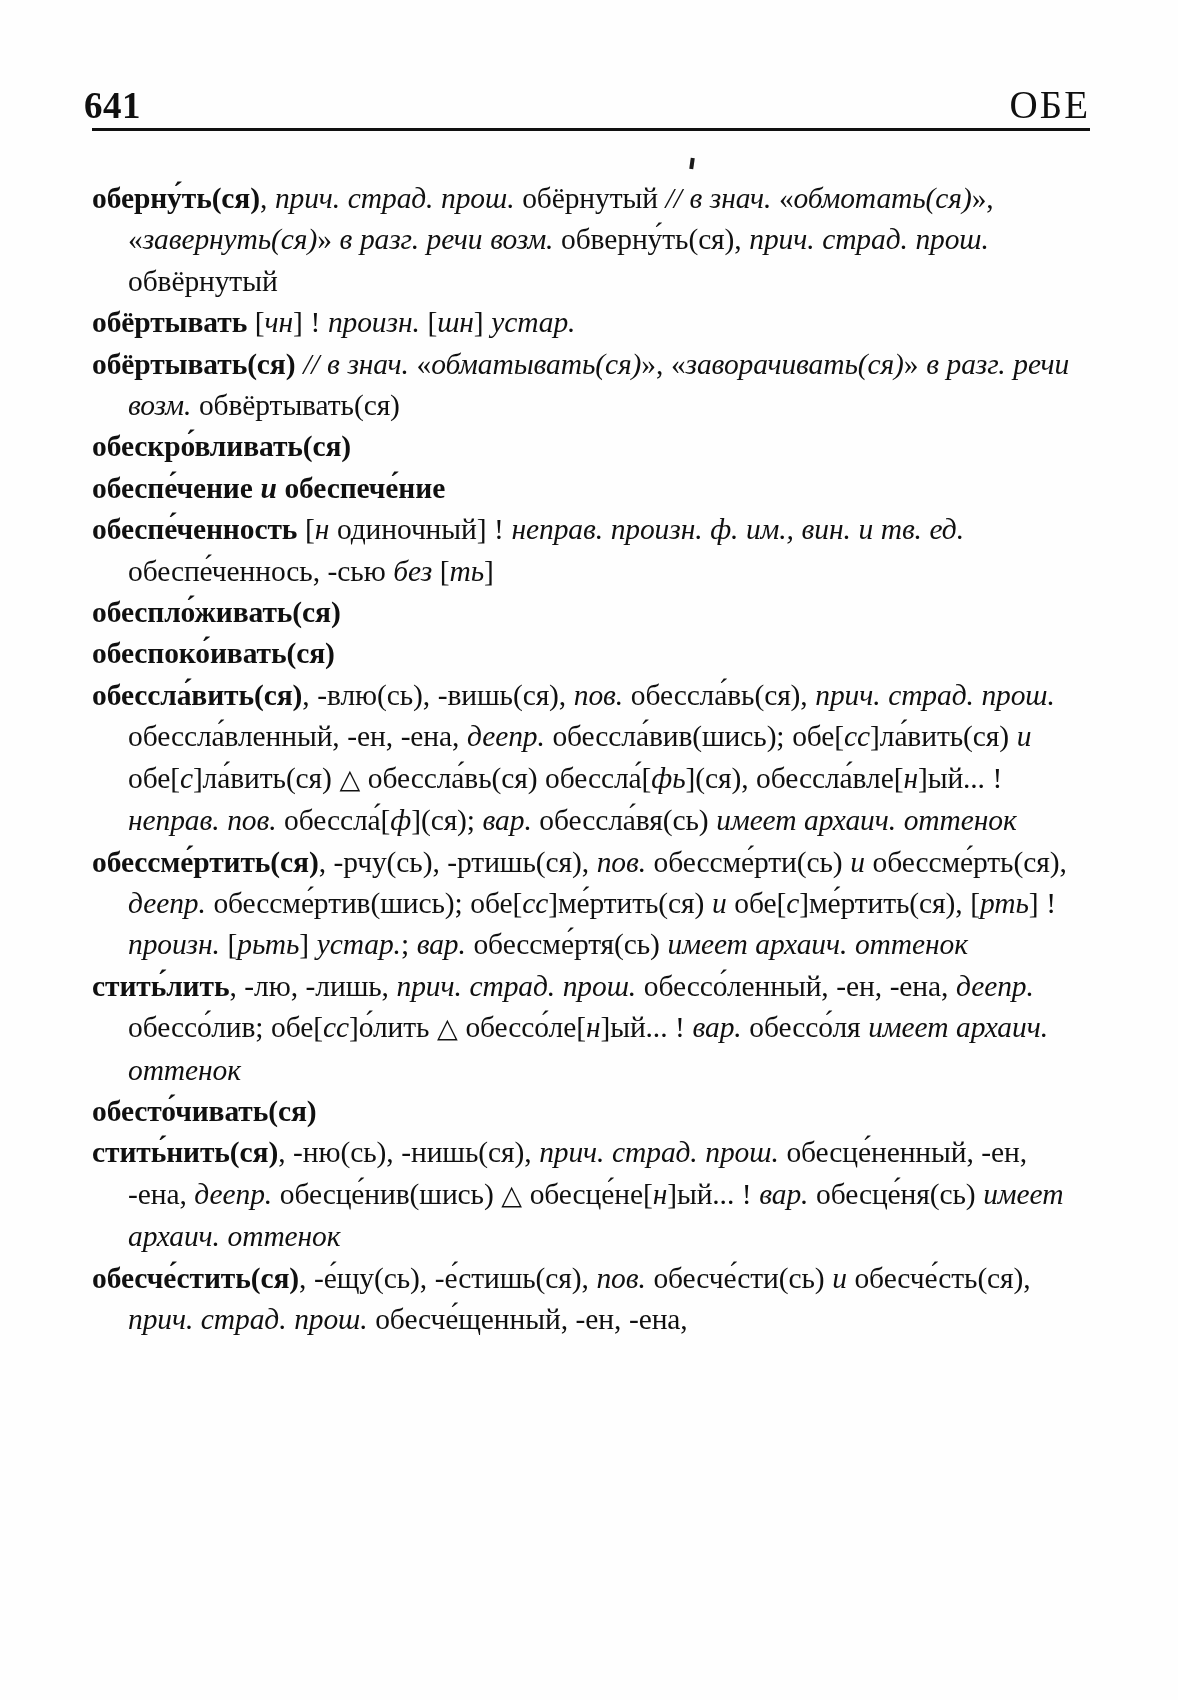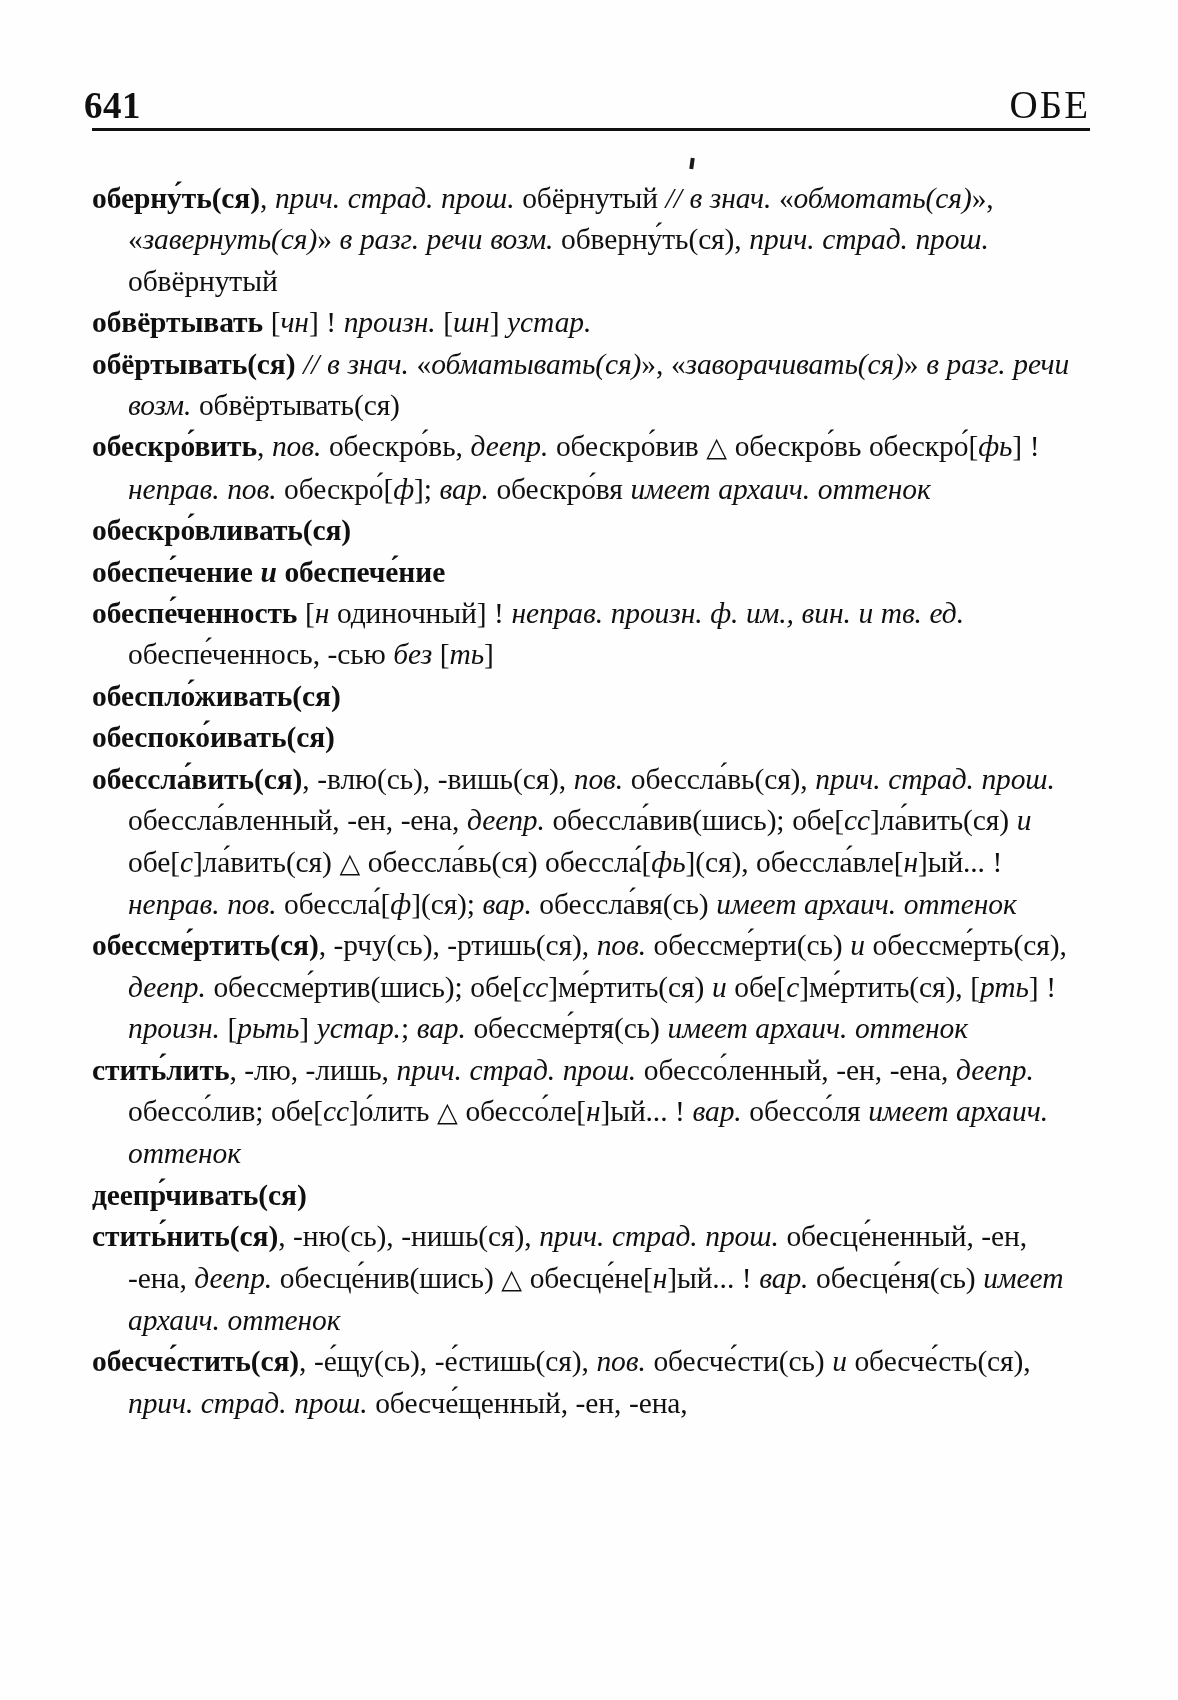--- a/index.html
+++ b/index.html
@@ -102,29 +102,28 @@
 
   <div class="running-head">
     <span class="folio">641</span>
     <span class="guide-word">ОБЕ</span>
   </div>
   <div class="head-rule"></div>
   <div class="speck"></div>
 
   <div class="column" id="entry-column">
       <p class="entry"><span class="hang"><b class="hw">оберну́ть(ся)</b>, <i>прич. страд. прош.</i> обёрнутый <i>//</i> <i>в знач.</i> «<i>обмотать(ся)</i>», «<i>завернуть(ся)</i>» <i>в разг. речи возм.</i> обверну́ть(ся), <i>прич. страд. прош.</i> обвёрнутый</span></p>
-      <p class="entry"><span class="hang"><b class="hw">обвёртывать</b> [<i>чн</i>] ! <i>произн.</i> [<i>шн</i>] <i>устар.</i></span></p>
+      <p class="entry"><span class="hang"><b class="hw">обёртывать</b> [<i>чн</i>] ! <i>произн.</i> [<i>шн</i>] <i>устар.</i></span></p>
       <p class="entry"><span class="hang"><b class="hw">обёртывать(ся)</b> <i>//</i> <i>в знач.</i> «<i>обматывать(ся)</i>», «<i>заворачивать(ся)</i>» <i>в разг. речи возм.</i> обвёртывать(ся)</span></p>
-      <p class="entry"><span class="hang"><b class="hw">обескро́вить</b>, <i>пов.</i> обескро́вь, <i>деепр.</i> обескро́вив <span class="tri">△</span> обескро́вь обескро́[<i>ф</i><i>ь</i>] ! <i>неправ. пов.</i> обескро́[<i>ф</i>]; <i>вар.</i> обескро́вя <i>имеет архаич. оттенок</i></span></p>
       <p class="entry"><span class="hang"><b class="hw">обескро́вливать(ся)</b></span></p>
       <p class="entry"><span class="hang"><b class="hw">обеспе́чение</b> <i><b>и</b></i> <b class="hw">обеспече́ние</b></span></p>
       <p class="entry"><span class="hang"><b class="hw">обеспе́ченность</b> [<i>н</i> одиночный] ! <i>неправ. произн. ф. им., вин. и тв. ед.</i> обеспе́ченнось, -сью <i>без</i> [<i>т</i><i>ь</i>]</span></p>
       <p class="entry"><span class="hang"><b class="hw">обеспло́живать(ся)</b></span></p>
       <p class="entry"><span class="hang"><b class="hw">обеспоко́ивать(ся)</b></span></p>
       <p class="entry"><span class="hang"><b class="hw">обессла́вить(ся)</b>, -влю(сь), -вишь(ся), <i>пов.</i> обессла́вь(ся), <i>прич. страд. прош.</i> обессла́вленный, -ен, -ена, <i>деепр.</i> обессла́вив(шись); обе[<i>сс</i>]ла́вить(ся) <i>и</i> обе[<i>с</i>]ла́вить(ся) <span class="tri">△</span> обессла́вь(ся) обессла́[<i>ф</i><i>ь</i>](ся), обессла́вле[<i>н</i>]ый... ! <i>неправ. пов.</i> обессла́[<i>ф</i>](ся); <i>вар.</i> обессла́вя(сь) <i>имеет архаич. оттенок</i></span></p>
       <p class="entry"><span class="hang"><b class="hw">обессме́ртить(ся)</b>, -рчу(сь), -ртишь(ся), <i>пов.</i> обессме́рти(сь) <i>и</i> обессме́рть(ся), <i>деепр.</i> обессме́ртив(шись); обе[<i>сс</i>]ме́ртить(ся) <i>и</i> обе[<i>с</i>]ме́ртить(ся), [<i>рть</i>] ! <i>произн.</i> [<i>рьть</i>] <i>устар.</i>; <i>вар.</i> обессме́ртя(сь) <i>имеет архаич. оттенок</i></span></p>
       <p class="entry"><span class="hang"><b class="hw">стить́лить</b>, -лю, -лишь, <i>прич. страд. прош.</i> обессо́ленный, -ен, -ена, <i>деепр.</i> обессо́лив; обе[<i>сс</i>]о́лить <span class="tri">△</span> обессо́ле[<i>н</i>]ый... ! <i>вар.</i> обессо́ля <i>имеет архаич. оттенок</i></span></p>
-      <p class="entry"><span class="hang"><b class="hw">деепр́чивать(ся)</b></span></p>
+      <p class="entry"><span class="hang"><b class="hw">обесто́чивать(ся)</b></span></p>
       <p class="entry"><span class="hang"><b class="hw">стить́нить(ся)</b>, -ню(сь), -нишь(ся), <i>прич. страд. прош.</i> обесце́ненный, -ен, -ена, <i>деепр.</i> обесце́нив(шись) <span class="tri">△</span> обесце́не[<i>н</i>]ый... ! <i>вар.</i> обесце́ня(сь) <i>имеет архаич. оттенок</i></span></p>
       <p class="entry"><span class="hang"><b class="hw">обесче́стить(ся)</b>, -е́щу(сь), -е́стишь(ся), <i>пов.</i> обесче́сти(сь) <i>и</i> обесче́сть(ся), <i>прич. страд. прош.</i> обесче́щенный, -ен, -ена,</span></p>
     </div>
 
 </div>
 
 </body></html>

